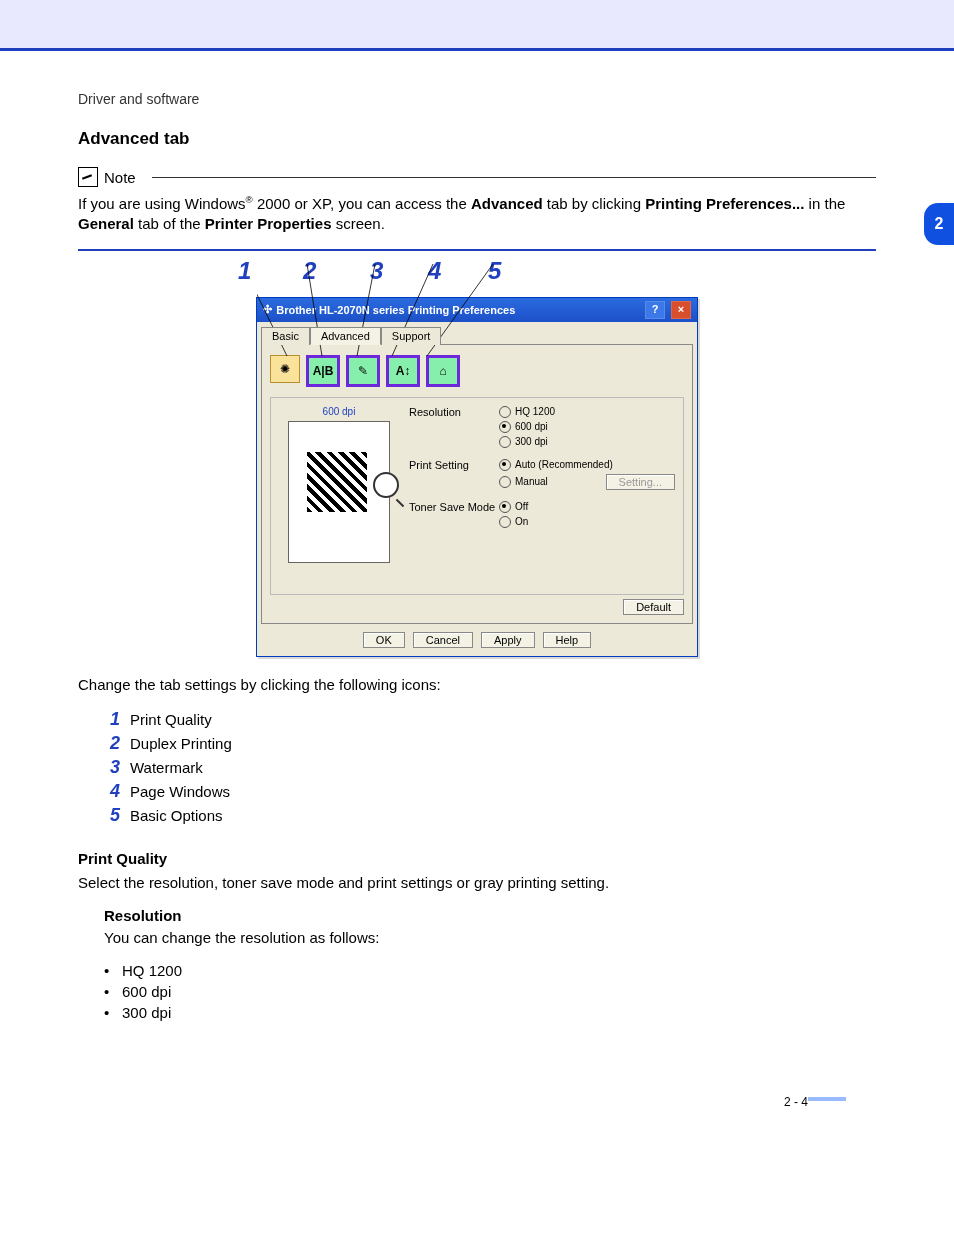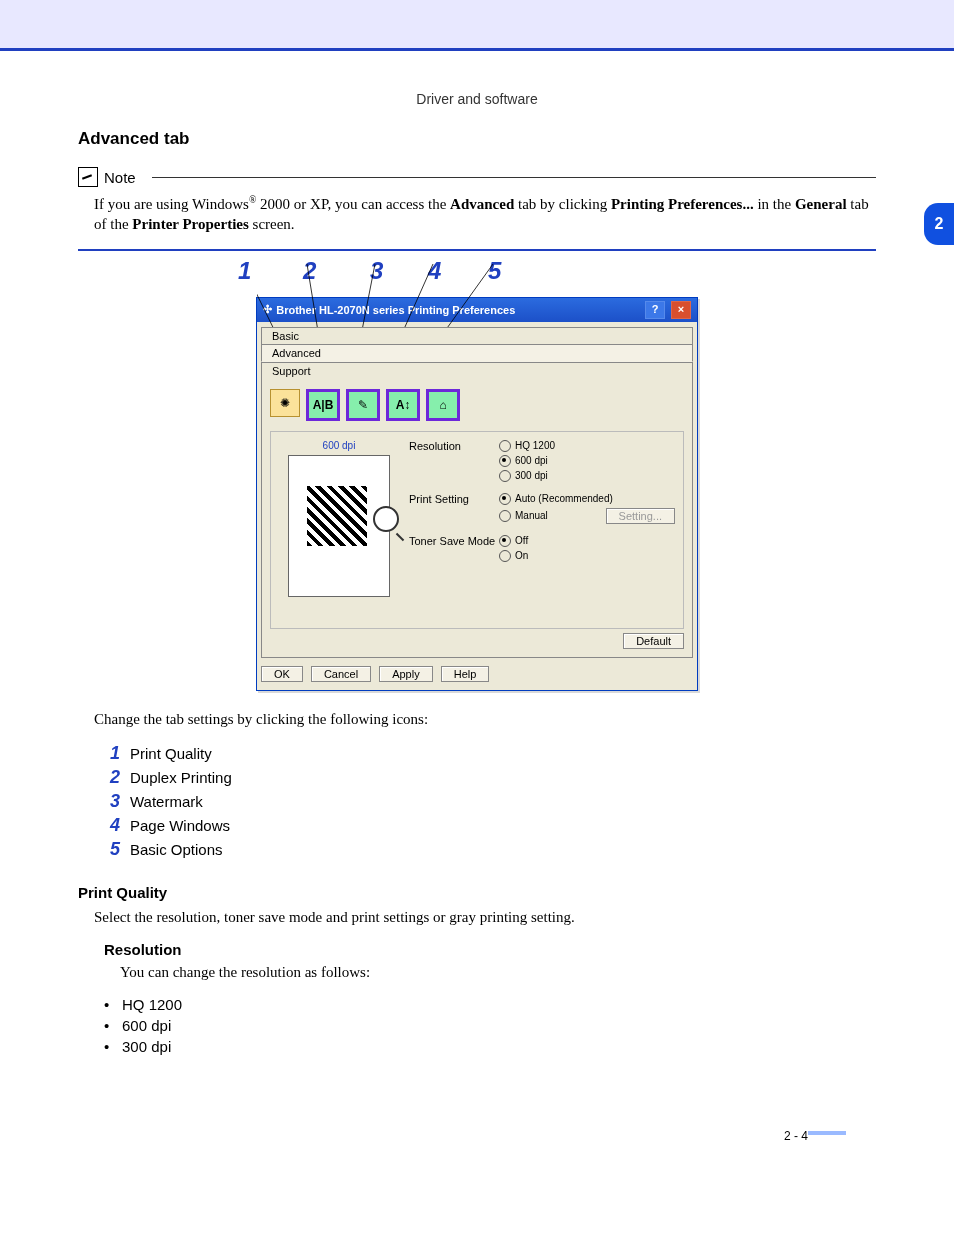--- a/index.html
+++ b/index.html
@@ -10,21 +10,21 @@
     color: #000;
     background: #fff;
     width: 954px;
   }
   .topstrip { height: 48px; background: #e8e8ff; border-bottom: 3px solid #2040c0; }
   .page {
     padding: 40px 78px 20px 78px;
     position: relative;
   }
   .header-right {
-    text-align: center;
+    text-align: left;
     font-size: 14px;
     color: #333;
     margin-bottom: 22px;
   }
   .chapter-tab {
     position: absolute;
     right: 0; top: 152px;
     width: 30px; height: 42px;
     background: #1050e0;
     color: #fff;
@@ -39,21 +39,21 @@
     display: flex; align-items: center; gap: 6px; margin-bottom: 6px;
   }
   .note-icon {
     width: 18px; height: 18px; border: 1px solid #000; display:inline-block; position:relative;
   }
   .note-icon::before{
     content:""; position:absolute; left:3px; top:8px; width:10px; height:2px; background:#000; transform:rotate(-20deg);
   }
   .note-label { font-weight: normal; }
   .note-line { flex:1; border-bottom: 1px solid #333; margin-left:10px; }
-  p { margin: 0 0 14px 16px; line-height: 1.35; font-family: Liberation Serif, serif; }
+  p { margin: 0 0 14px 0; line-height: 1.35; }
   b { font-weight: bold; }
   sup { font-size: 0.65em; }
   .sep { border:0; border-top:2px solid #2040c0; margin: 8px 0 4px 0; }
 
   
   .callouts { position:relative; height: 40px; margin-top: 6px; }
   .co { position:absolute; font-size: 24px; font-weight:bold; font-style:italic; color:#2040c0; }
 
   
   .win-wrap { display:flex; justify-content:center; }
@@ -67,21 +67,21 @@
     background: linear-gradient(#2b6bdf,#1c50c8);
     color:#fff; padding: 3px 6px; display:flex; align-items:center; gap:4px;
     font-weight:bold; font-size:11px;
   }
   .titlebar .spacer{flex:1;}
   .titlebtn {
     width:18px; height:16px; background:#d94f2e; border:1px solid #fff2; display:inline-block;
     color:#fff; text-align:center; line-height:14px; font-size:11px; margin-left:2px;
   }
   .titlebtn.help{ background:#3c78e8; }
-  .tabs { display:flex; padding: 4px 4px 0 4px; gap:0;flex-direction:column; }
+  .tabs { display:flex; padding: 4px 4px 0 4px; gap:0; }
   .tab {
     padding: 2px 10px; border:1px solid #888; border-bottom:none; background:#ece9d8; font-size:11px;
     position:relative; top:1px;
   }
   .tab.active { background:#f4f1e5; border-bottom:1px solid #f4f1e5; }
   .panel { border:1px solid #888; margin:0 4px; padding:8px; background:#ece9d8; }
   .iconrow { display:flex; gap:6px; padding:2px 0 10px 0; }
   .tbicon {
     width:28px; height:26px; border:3px solid #6d28d9; background:#86efac;
     display:flex; align-items:center; justify-content:center; font-size:12px;
@@ -108,21 +108,21 @@
   .slabel { width:90px; }
   .opts { flex:1; }
   .opt { display:flex; align-items:center; gap:4px; margin-bottom:3px; font-size:10px;}
   .radio { width:10px; height:10px; border:1px solid #555; border-radius:50%; display:inline-block; position:relative;}
   .radio.sel::after{ content:""; position:absolute; left:2px; top:2px; width:4px; height:4px; background:#000; border-radius:50%;}
   .xpbtn {
     border:1px solid #888; background:#f4f1e5; padding:1px 12px; font-size:11px;
     box-shadow: inset 1px 1px #fff;
   }
   .xpbtn.disabled{ color:#999; }
-  .footer-btns { display:flex; justify-content:flex-start; gap:8px; padding:8px 4px; }
+  .footer-btns { display:flex; justify-content:center; gap:8px; padding:8px 4px; }
   .default-row { display:flex; justify-content:flex-end; padding:4px 0 0 0; }
 
   
   .leaders { position:absolute; left:0; top:0; width:440px; height:120px; pointer-events:none; }
   .leaders line { stroke:#000; stroke-width:0.8; }
 
   
   .afterimg { margin-top: 18px; }
   .numlist { list-style:none; padding:0; margin: 6px 0 24px 24px;}
   .numlist li{ display:flex; align-items:baseline; gap:10px; margin:3px 0;}

